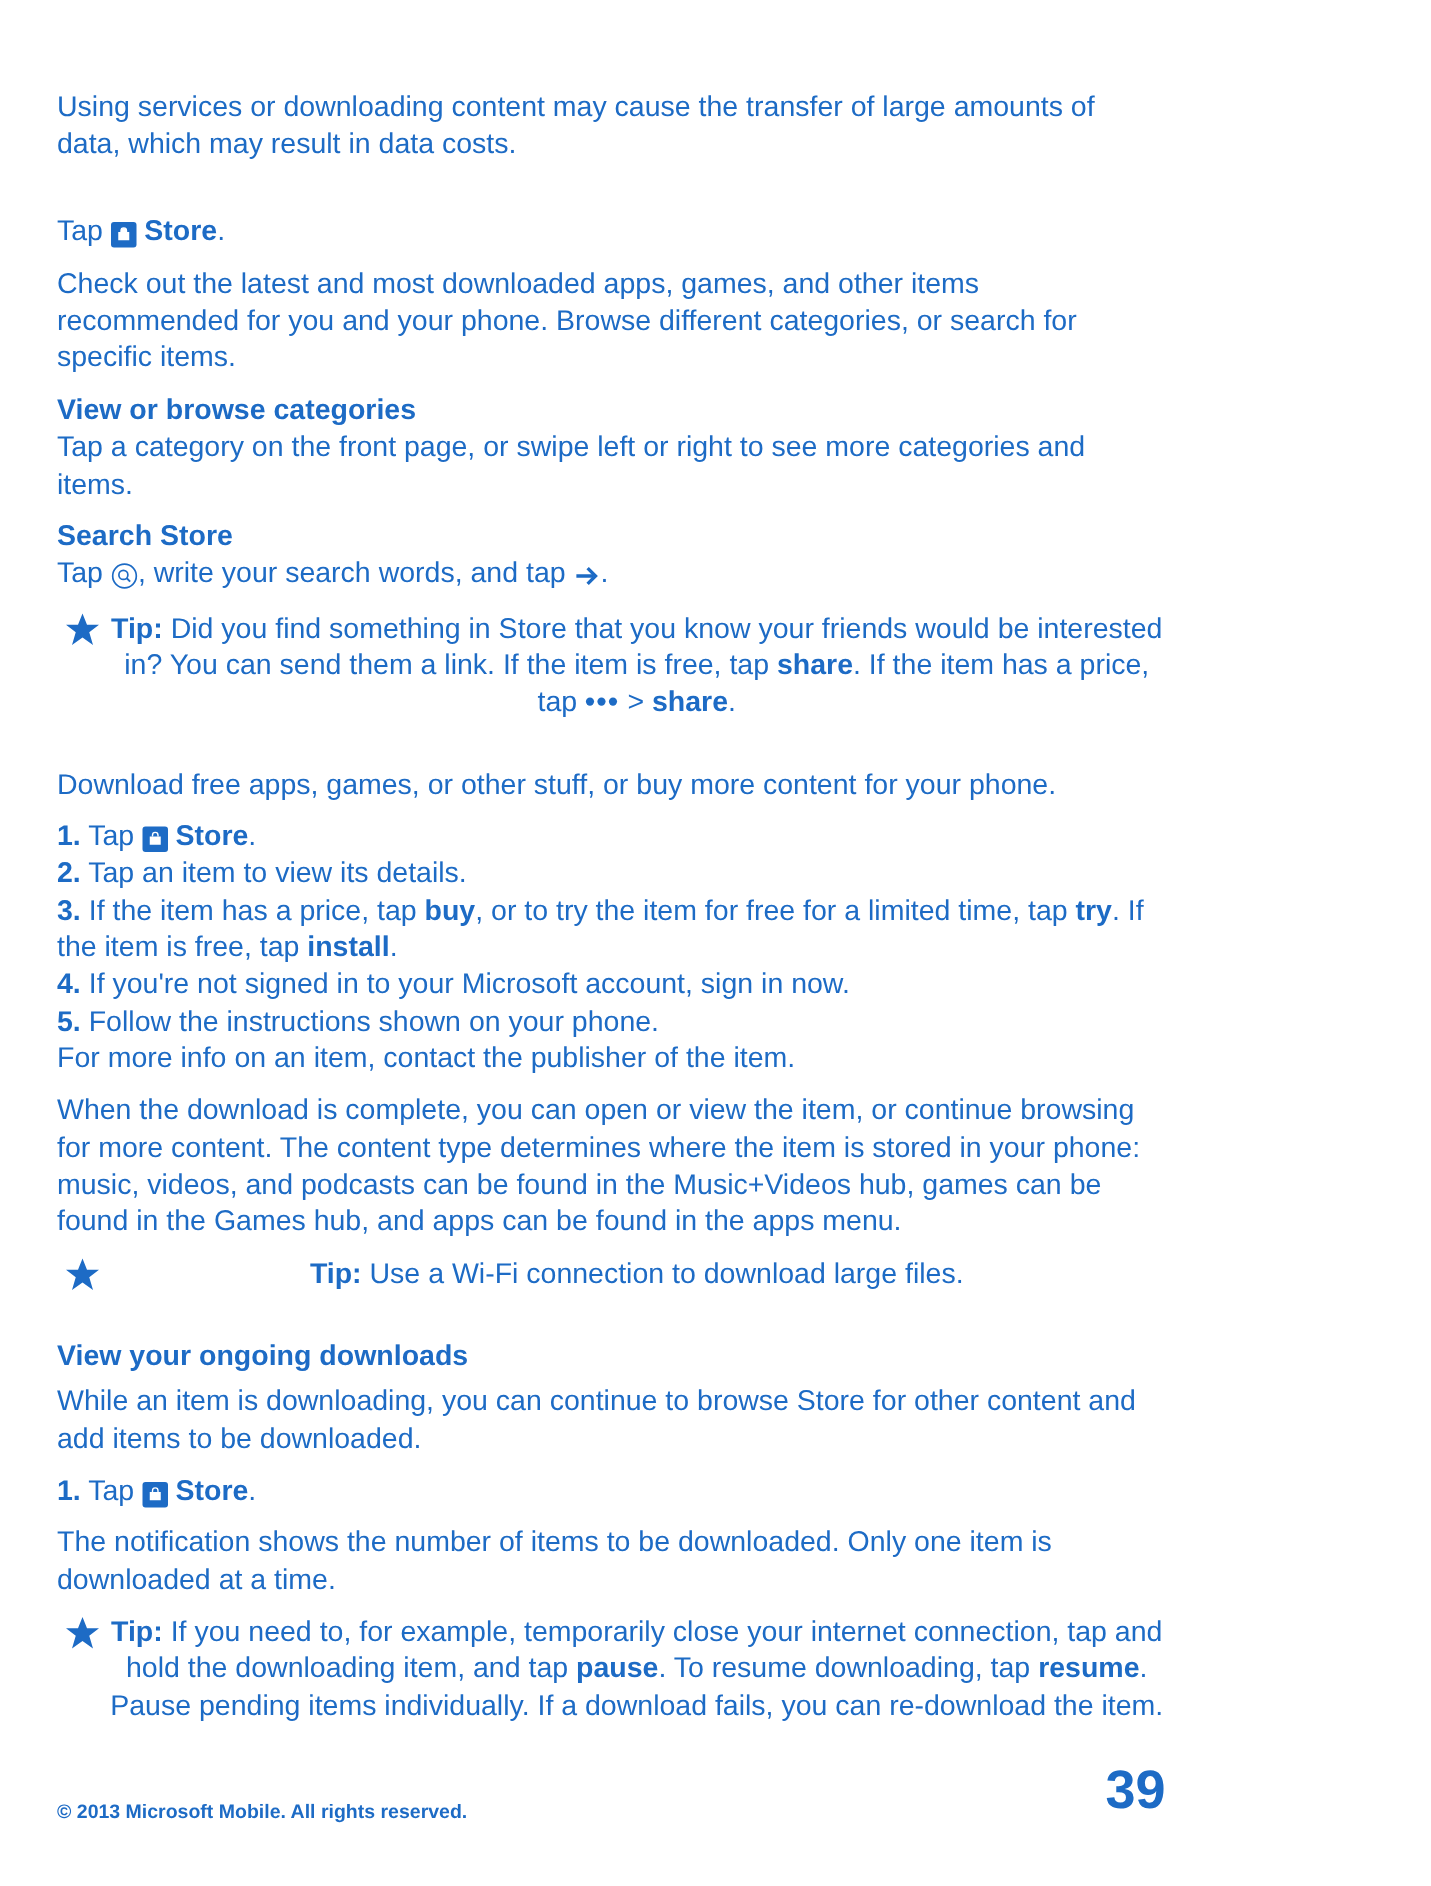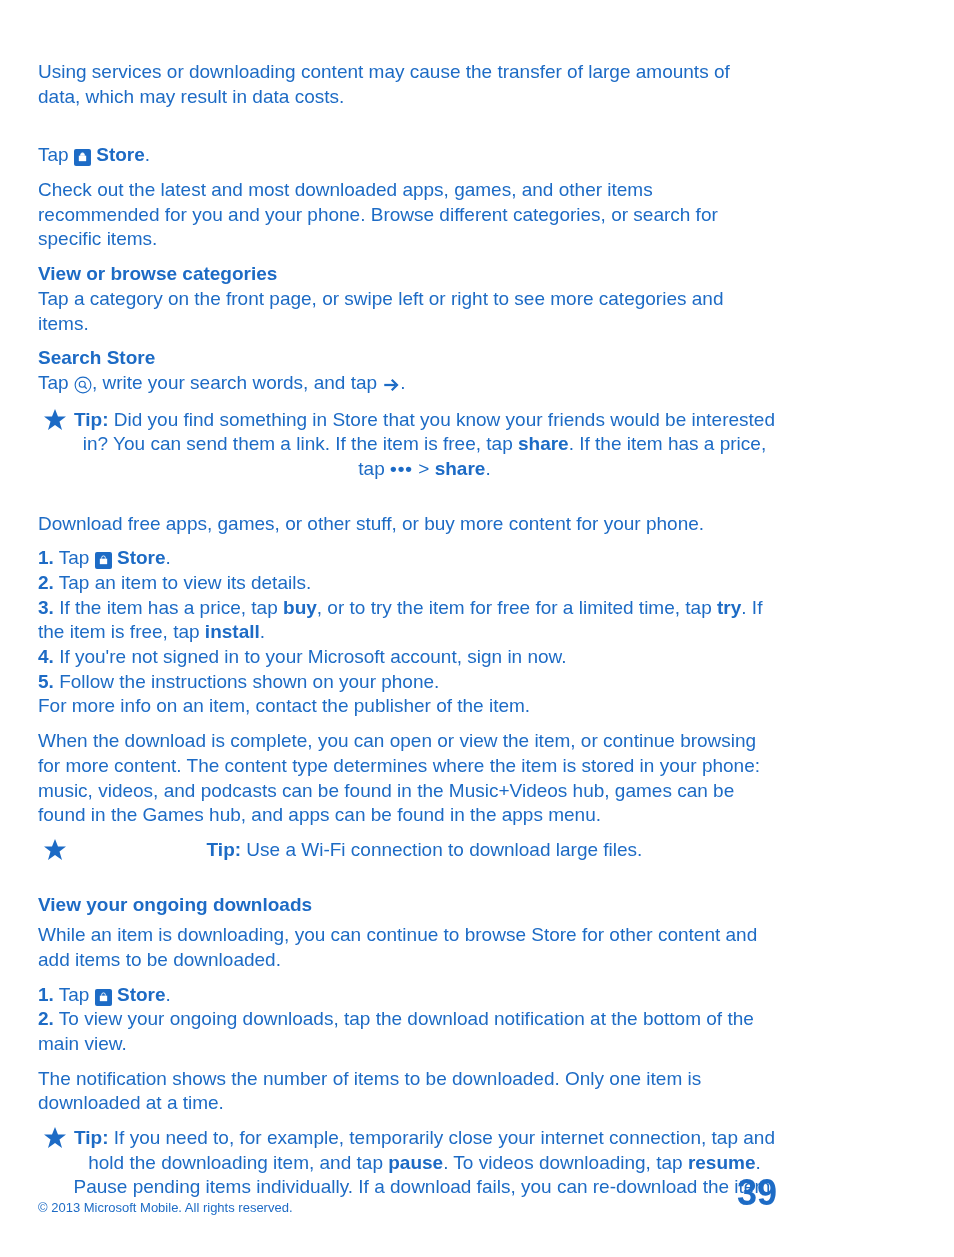--- a/index.html
+++ b/index.html
@@ -77,20 +77,21 @@
     position: absolute;
     left: 38px;
     right: 38px;
     bottom: 40px;
     display: flex;
     justify-content: space-between;
     align-items: flex-end;
   }
   .footer-left {
     font-size: 13px;
+    font-weight: bold;
   }
   .footer-right {
     font-size: 36px;
     font-weight: 700;
   }
 </style>
 </head>
 <body>
 
 <div class="page">
@@ -184,34 +185,31 @@
 
   <p class="list-line">
     <b>1.</b><span> Tap </span><span class="store-icon">
         <svg viewBox="0 0 24 24">
           <path fill="#fff" d="M4 8h16v12H4z"></path>
           <path d="M8 8V6a4 4 0 0 1 8 0v2" stroke="#fff" stroke-width="2" fill="none"></path>
         </svg>
       </span>
     <b>Store</b><span>.</span>
   </p>
-  <p class="list-line">
-    <b>2.</b><span> To view your ongoing downloads, tap the download notification at the bottom of the main view.</span>
-  </p>
 
   <p class="para" style="margin-top:10px">The notification shows the number of items to be downloaded. Only one item is downloaded at a time.</p>
 
   <div class="tip-row">
     <div class="tip-star">
       <svg viewBox="0 0 24 24">
           <polygon points="12,1 15,8.5 23,8.5 16.5,13.5 19,22 12,17 5,22 7.5,13.5 1,8.5 9,8.5" fill="#1d6bc5"></polygon>
         </svg>
     </div>
     <div class="tip-text">
-      <b>Tip:</b><span> If you need to, for example, temporarily close your internet connection, tap and hold the downloading item, and tap </span><b>pause</b><span>. To videos downloading, tap </span><b>resume</b><span>. Pause pending items individually. If a download fails, you can re-download the item.</span>
+      <b>Tip:</b><span> If you need to, for example, temporarily close your internet connection, tap and hold the downloading item, and tap </span><b>pause</b><span>. To resume downloading, tap </span><b>resume</b><span>. Pause pending items individually. If a download fails, you can re-download the item.</span>
     </div>
   </div>
 
   <div class="footer">
     <div class="footer-left">© 2013 Microsoft Mobile. All rights reserved.</div>
     <div class="footer-right">39</div>
   </div>
 
 </div>
 

